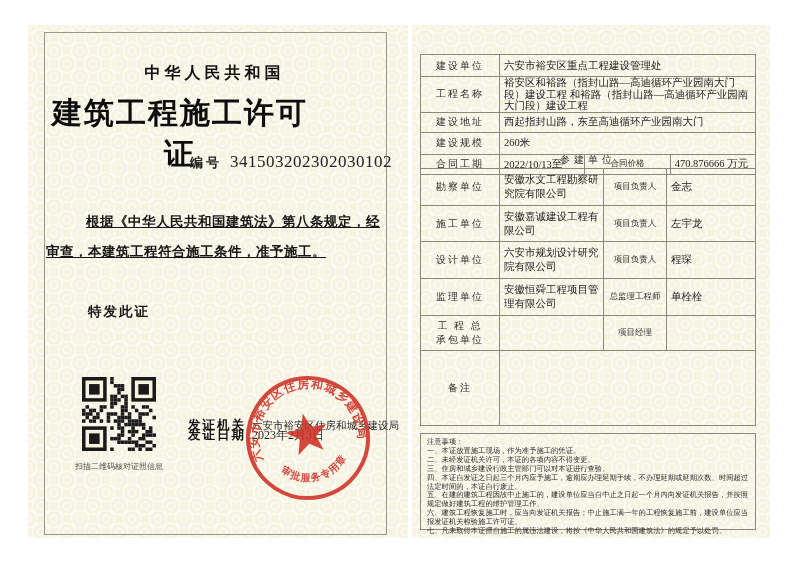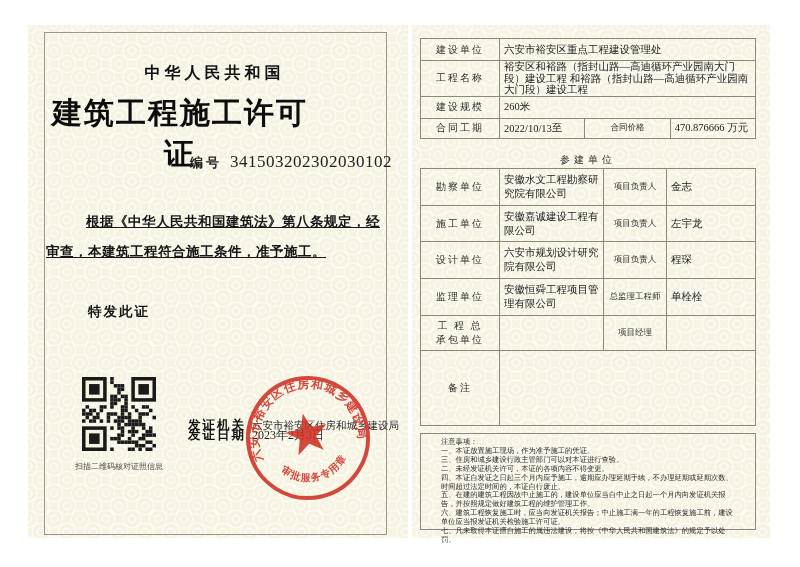--- a/index.html
+++ b/index.html
@@ -47,21 +47,21 @@
   table.detail td{border:1px solid #8b897b;padding:0 4px;overflow:hidden;}
   td.lbl{width:70px;text-align:center;font-size:10px;letter-spacing:2px;color:#2e2e2e;white-space:pre-line;}
   td.lbl2{width:54px;text-align:center;font-size:8.5px;letter-spacing:0;color:#2e2e2e;}
   td.val{font-size:10.5px;color:#1d1d1d;padding-left:8px;}
   td.val2{width:80px;font-size:10.5px;color:#1d1d1d;padding-left:8px;}
   .proj-name{font-size:9.5px;line-height:11.5px;letter-spacing:0;}
   .dates-flex{display:flex;align-items:center;gap:0;font-size:10.5px;}
   .section-header{position:absolute;left:8px;top:128px;width:336px;text-align:center;
     font-size:10px;letter-spacing:4px;color:#2e2e2e;}
   .notes-box{position:absolute;left:8px;top:408px;width:336px;height:97px;border:1px solid #8b897b;
-    padding:4px 20px;box-sizing:border-box;font-size:7.3px;line-height:8.9px;color:#2a2a2a;letter-spacing:0;}
+    padding:4px 6px;box-sizing:border-box;font-size:7.3px;line-height:8.9px;color:#2a2a2a;letter-spacing:0;}
   .notes-box div{margin:0;}
 </style>
 </head>
 <body>
 
 <div class="page left">
   <div class="inner-frame"></div>
 
   <div class="country">中华人民共和国</div>
   <div class="cert-title">建筑工程施工许可证</div>
@@ -226,29 +226,33 @@
       <textPath href="#sealTopArc" startOffset="50%" text-anchor="middle">六安市裕安区住房和城乡建设局</textPath>
     </text>
     <text font-size="10" fill="#cf3126" font-weight="bold" letter-spacing="1">
       <textPath href="#sealBottomArc" startOffset="50%" text-anchor="middle">审批服务专用章</textPath>
     </text>
   </svg>
 </div>
 
 <div class="page right">
 
-  <table class="detail" style="top:13px;padding-left:31px;">
+  <table class="detail" style="top:29px;padding-left:31px;">
     <tbody>
         <tr style="height:22px;">
       <td class="lbl">建设单位</td>
       <td class="val" colspan="3">六安市裕安区重点工程建设管理处</td>
     </tr>
     <tr style="height:30px;">
       <td class="lbl">工程名称</td>
       <td class="val proj-name" colspan="3">裕安区和裕路（指封山路—高迪循环产业园南大门段）建设工程 和裕路（指封山路—高迪循环产业园南大门段）建设工程</td>
+    </tr>
+    <tr style="height:20px;">
+      <td class="lbl">建设地址</td>
+      <td class="val" colspan="3">西起指封山路，东至高迪循环产业园南大门</td>
     </tr>
     <tr style="height:22px;">
       <td class="lbl">建设规模</td>
       <td class="val" colspan="3">260米</td>
     </tr>
     <tr style="height:20px;margin-left:39px;">
       <td class="lbl">合同工期</td>
       <td class="val">
         <div class="dates-flex">
           <span>2022/10/13</span>
@@ -300,20 +304,20 @@
     <tr style="height:75px;padding-left:36px;">
       <td class="lbl">备注</td>
       <td class="val" colspan="3"></td>
     </tr>
   </tbody>
     </table>
 
   <div class="notes-box">
     <div>注意事项：</div>
     <div>一、本证放置施工现场，作为准予施工的凭证。</div>
+    <div>二、未经发证机关许可，本证的各项内容不得变更。</div>
     <div>三、住房和城乡建设行政主管部门可以对本证进行查验。</div>
-    <div>二、未经发证机关许可，本证的各项内容不得变更。</div>
     <div>四、本证自发证之日起三个月内应予施工，逾期应办理延期手续，不办理延期或延期次数、时间超过法定时间的，本证自行废止。</div>
     <div>五、在建的建筑工程因故中止施工的，建设单位应当自中止之日起一个月内向发证机关报告，并按照规定做好建筑工程的维护管理工作。</div>
     <div>六、建筑工程恢复施工时，应当向发证机关报告；中止施工满一年的工程恢复施工前，建设单位应当报发证机关检验施工许可证。</div>
     <div>七、凡未取得本证擅自施工的属违法建设，将按《中华人民共和国建筑法》的规定予以处罚。</div>
   </div>
 </div>
 
 </body></html>

